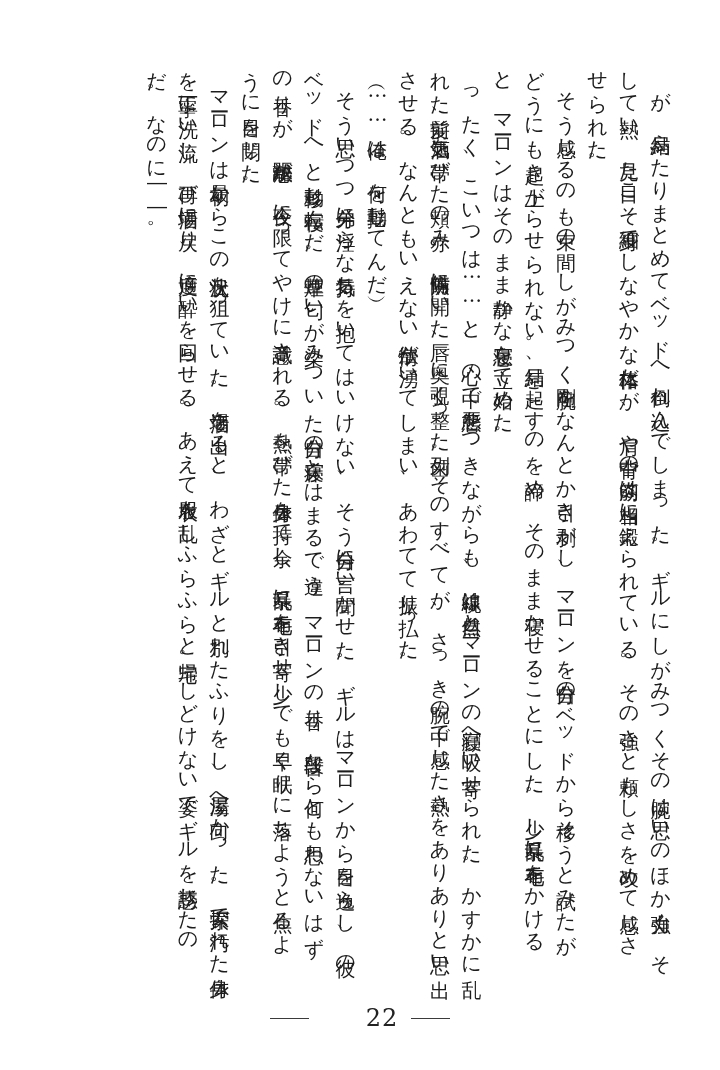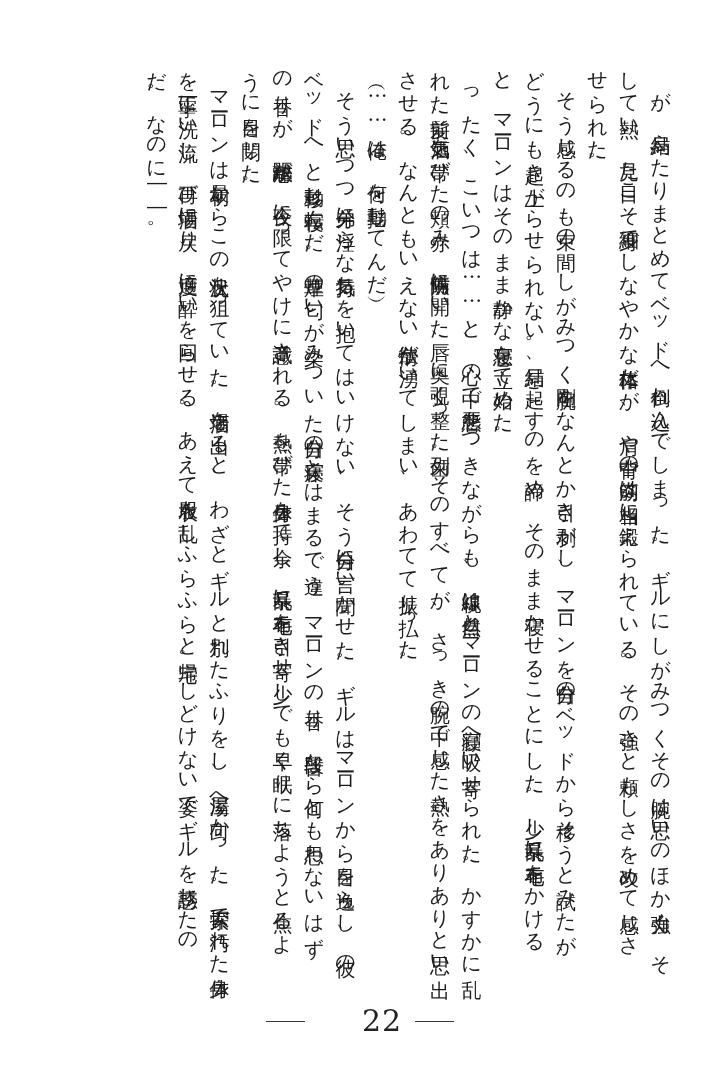--- a/index.html
+++ b/index.html
@@ -52,21 +52,21 @@
   }
 
   .footer .rule {
     display: inline-block;
     width: 39px;
     height: 0;
     border-top: 1.5px solid #3a3a3a;
   }
 
   .footer .page-num {
-    font-size: 30px;
+    font-size: 24px;
     color: #222222;
     letter-spacing: 1px;
     line-height: 1;
     margin-left: 44px;
   }
 </style>
 </head>
 <body>
 
 <div class="page">

